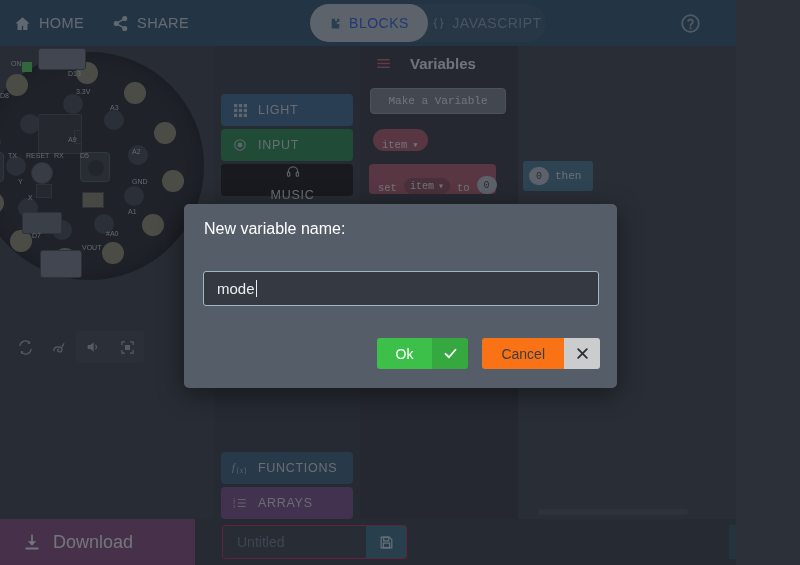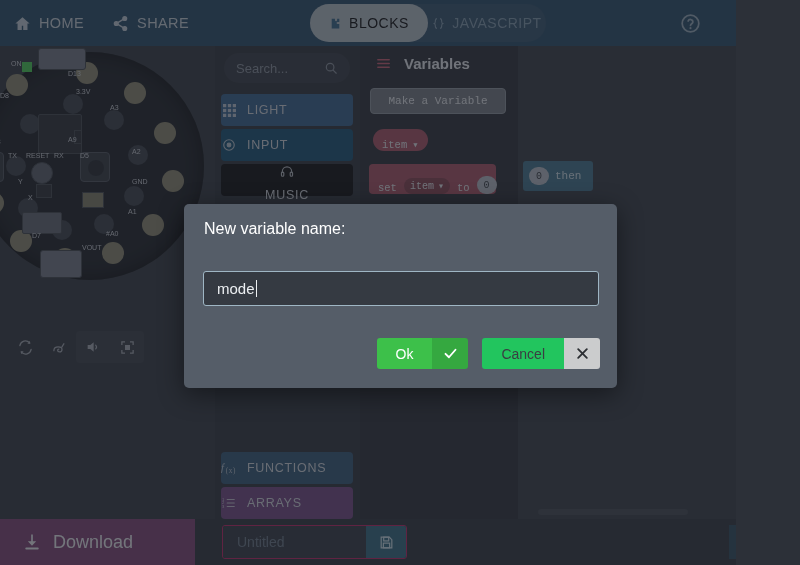--- a/index.html
+++ b/index.html
@@ -32,21 +32,21 @@
     width: 236px; height: 38px;
     background: #2b4c66; border-radius: 19px;
     display: flex; align-items: center;
   }
   .toggle-btn {
     height: 38px; border-radius: 19px;
     display: flex; align-items: center; justify-content: center; gap: 7px;
     font-size: 14px; letter-spacing: .5px;
   }
   .toggle-btn.active {
-    width: 118px; background: #b3bfc6; color: #000000;
+    width: 118px; background: #b3bfc6; color: #1d4ed8;
   }
   .toggle-btn.inactive {
     width: 118px; color: #7d98ac;
   }
   .icon-btn {
     width: 44px; height: 46px;
     display: flex; align-items: center; justify-content: center;
     color: #93a8b8;
   }
   .logo-sq {
@@ -110,33 +110,34 @@
     background: #2f343d; border-radius: 15px;
     display: flex; align-items: center; padding: 0 12px;
     color: #858d99; font-size: 13px;
   }
   .searchbox .sic { margin-left: auto; }
   .cat {
     position: absolute; left: 6px;
     width: 132px; height: 32px;
     border-radius: 4px;
     display: flex; align-items: center; gap: 10px;
+    padding-left: 11px;
     color: #d3d8de; font-size: 12.5px; letter-spacing: .7px;
   }
   .cat .cic { width: 16px; display: flex; justify-content: center; opacity: .85; }
 
   
   .flyout {
     position: absolute; left: 360px; top: 46px;
     width: 158px; height: 473px;
     background: #22262d;
   }
   .fly-title {
     position: absolute; left: 16px; top: 9px;
-    display: flex; align-items: center; gap: 13px;
+    display: flex; align-items: center; gap: 19px;
     color: #e8ebee; font-size: 15px; font-weight: bold;
   }
   .mk-var-btn {
     position: absolute; left: 10px; top: 42px;
     width: 136px; height: 26px;
     background: #72777e; border: 1px solid #8d939b; border-radius: 4px;
     color: #e9ecef; font-size: 11px;
     font-family: "Liberation Mono", monospace;
     display: flex; align-items: center; justify-content: center;
   }
@@ -267,21 +268,21 @@
   .dlg-btn .txt {
     display: flex; align-items: center; justify-content: center;
     height: 31px; padding: 0 19px; font-size: 14px;
   }
   .dlg-btn .ico {
     display: flex; align-items: center; justify-content: center;
     height: 31px; width: 36px;
   }
   .btn-ok .txt { background: #3dc04a; color: #fff; }
   .btn-ok .ico { background: #35a840; color: #fff; }
-  .btn-cancel .txt { background: #22c55e; color: #3a3d42; }
+  .btn-cancel .txt { background: #f97316; color: #3a3d42; }
   .btn-cancel .ico { background: #cbcccd; color: #2c2f33; }
 
   svg { display: block; }
 </style>
 </head>
 <body>
 
 <div id="app">
 
   <div class="header">
@@ -455,48 +456,39 @@
             <polyline points="21,16 21,21 16,21"></polyline>
               <polyline points="8,21 3,21 3,16"></polyline>
             <rect x="8" y="8" width="8" height="8" fill="#a2a8b0" stroke="none"></rect>
           </svg>
         </div>
       </div>
     </div>
   </div>
 
   <div class="toolbox">
-    <div class="searchbox">
-      <span>Search...</span>
-      <span class="sic">
-        <svg width="14" height="14" viewBox="0 0 24 24" fill="none" stroke="#858d99" stroke-width="2">
-          <circle cx="10.5" cy="10.5" r="6.5"></circle>
-            <line x1="15.5" y1="15.5" x2="21" y2="21" stroke-linecap="round"></line>
-        </svg>
-      </span>
-    </div>
 
     <div class="cat" style="top:48px;background:#2d5c8a;">
       <span class="cic">
         <svg width="13" height="13" viewBox="0 0 12 12" fill="#d3d8de">
           <rect x="0" y="0" width="3" height="3"></rect>
             <rect x="4.5" y="0" width="3" height="3"></rect>
             <rect x="9" y="0" width="3" height="3"></rect>
           <rect x="0" y="4.5" width="3" height="3"></rect>
             <rect x="4.5" y="4.5" width="3" height="3"></rect>
             <rect x="9" y="4.5" width="3" height="3"></rect>
           <rect x="0" y="9" width="3" height="3"></rect>
             <rect x="4.5" y="9" width="3" height="3"></rect>
             <rect x="9" y="9" width="3" height="3"></rect>
         </svg>
       </span>
       <span>LIGHT</span>
     </div>
 
-    <div class="cat" style="top:83px;background:#0c4a6e;">
+    <div class="cat" style="top:83px;background:#15803d;">
       <span class="cic">
         <svg width="14" height="14" viewBox="0 0 24 24" fill="none" stroke="#d3d8de" stroke-width="2">
           <circle cx="12" cy="12" r="9"></circle>
             <circle cx="12" cy="12" r="3.2" fill="#d3d8de"></circle>
         </svg>
       </span>
       <span>INPUT</span>
     </div>
 
     <div class="cat" style="top:118px;background:#000000;flex-direction:column;">

